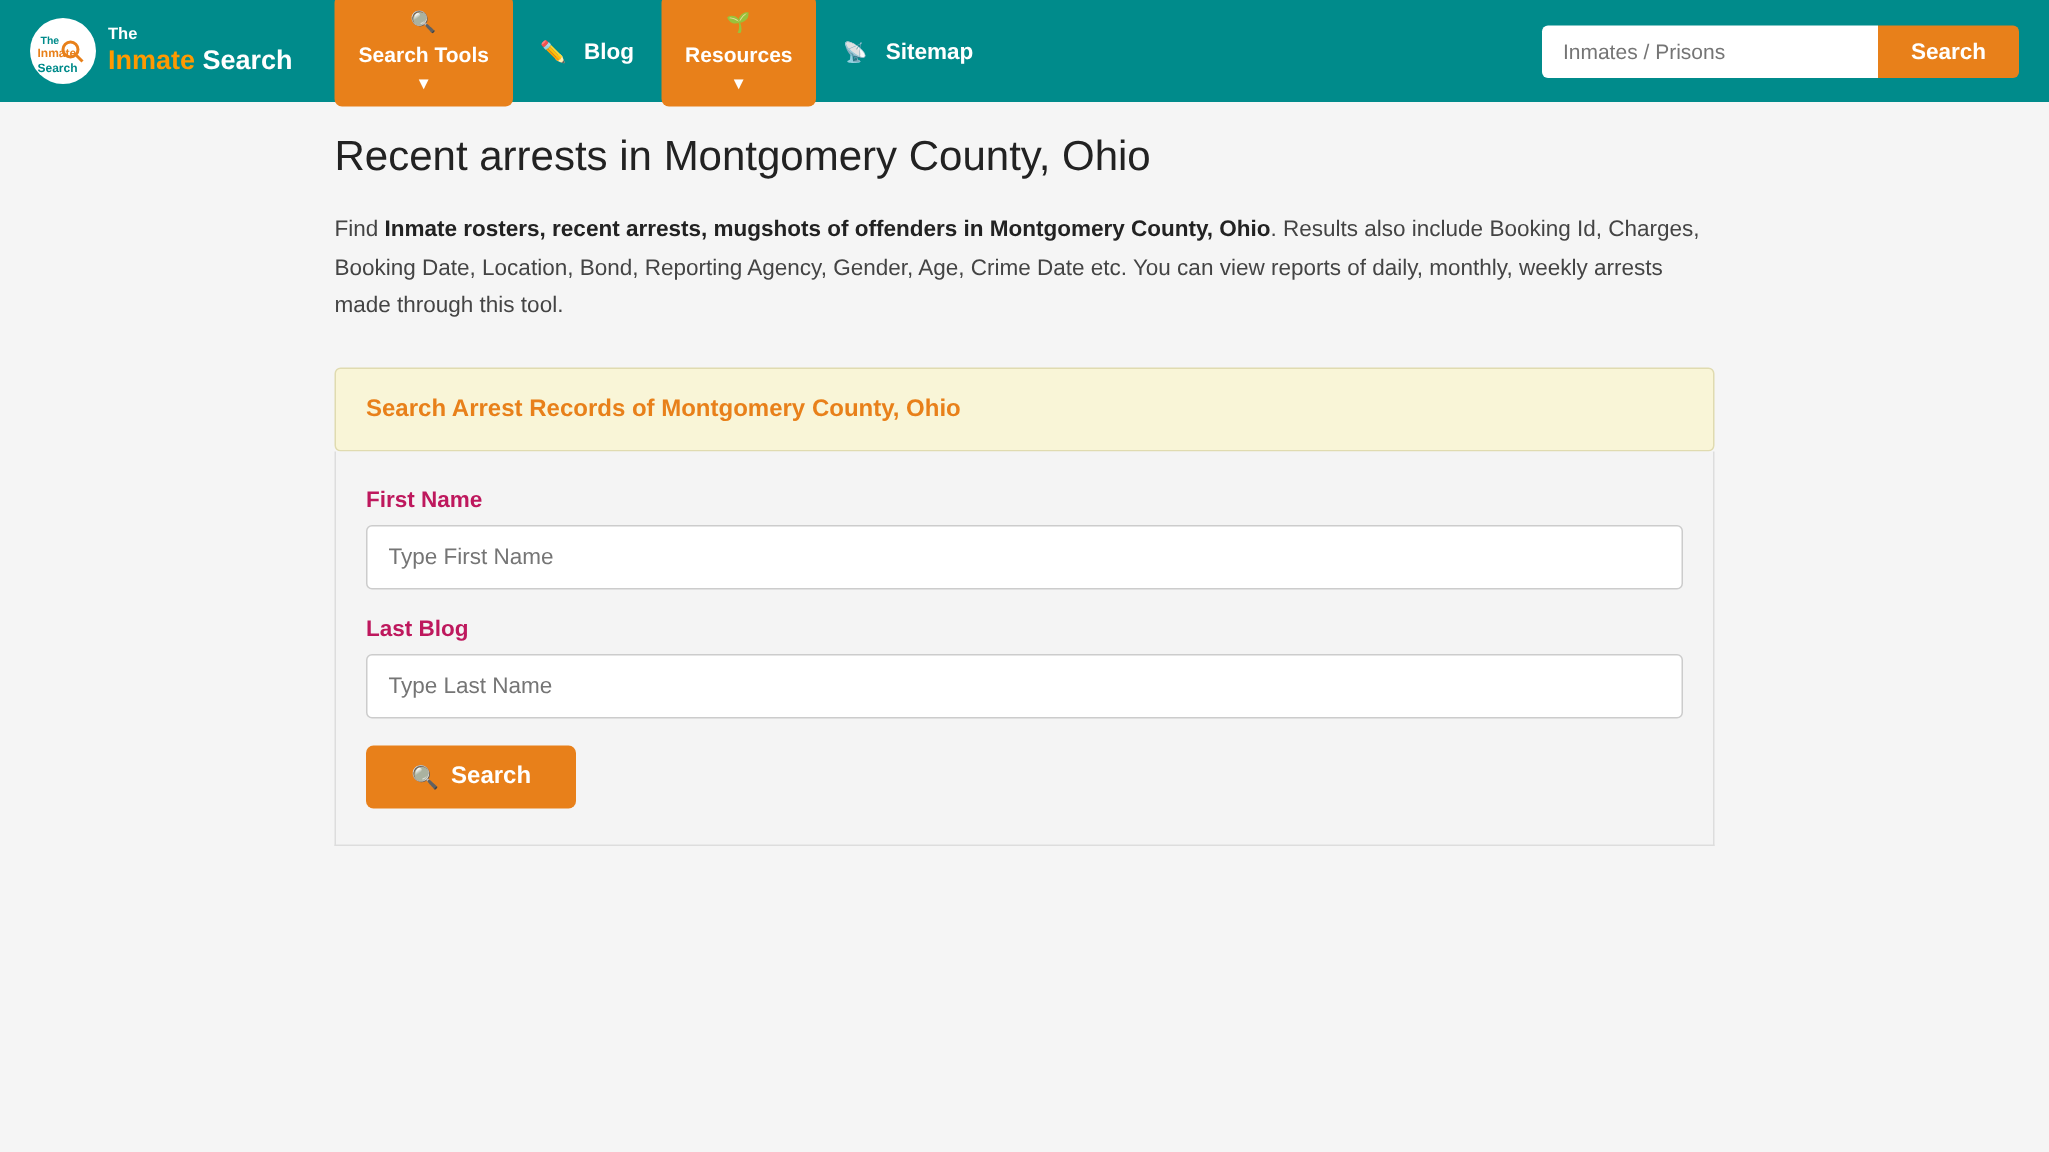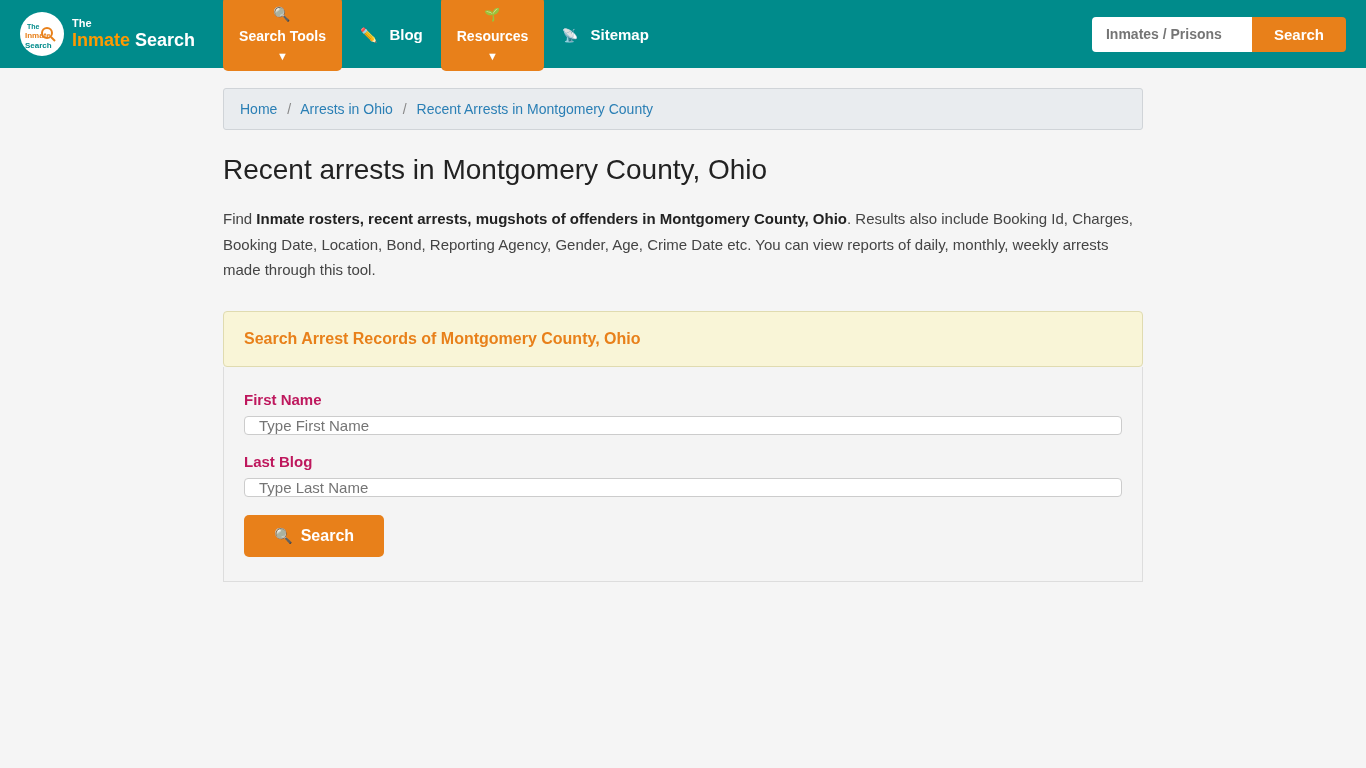--- a/index.html
+++ b/index.html
@@ -63,24 +63,23 @@
     .header-search {
       margin-left: auto;
       display: flex;
       gap: 0;
     }
     .header-search input {
       padding: 9px 14px;
       font-size: 14px;
       border: none;
       border-radius: 4px 0 0 4px;
-      width: 160px;
+      width: 224px;
       outline: none;
       color: #aaa;
-      font-weight: bold;
     }
     .header-search button {
       background: #e8801a;
       color: #fff;
       border: none;
       padding: 9px 22px;
       font-size: 15px;
       font-weight: bold;
       border-radius: 0 4px 4px 0;
       cursor: pointer;
@@ -151,21 +150,21 @@
     }
     .form-group label {
       display: block;
       font-size: 15px;
       font-weight: bold;
       color: #be185d;
       margin-bottom: 8px;
     }
     .form-group input[type="text"] {
       width: 100%;
-      padding: 0 14px;
+      padding: 12px 14px;
       font-size: 15px;
       border: 1px solid #ccc;
       border-radius: 4px;
       background: #fff;
       color: #aaa;
       outline: none;
     }
 
     .search-btn {
       background: #e8801a;
@@ -233,27 +232,20 @@
   <div class="header-search">
     <input type="text" placeholder="Inmates / Prisons" style="">
     <button>
       <span>Search</span>
     </button>
   </div>
 </header>
 
 <div class="page-body">
 
-  <nav class="breadcrumb-bar">
-    <a href="#">Home</a>
-    <span class="sep">/</span>
-    <a href="#">Arrests in Ohio</a>
-    <span class="sep">/</span>
-    <a href="#">Recent Arrests in Montgomery County</a>
-  </nav>
 
   <h1 class="page-title">Recent arrests in Montgomery County, Ohio</h1>
 
   <p class="description">
     <span>Find </span><strong>Inmate rosters, recent arrests, mugshots of offenders in Montgomery County, Ohio</strong><span>. Results also include Booking Id, Charges, Booking Date, Location, Bond, Reporting Agency, Gender, Age, Crime Date etc. You can view reports of daily, monthly, weekly arrests made through this tool.</span>
   </p>
 
   <div class="search-section-header">
     <h2>Search Arrest Records of Montgomery County, Ohio</h2>
   </div>

